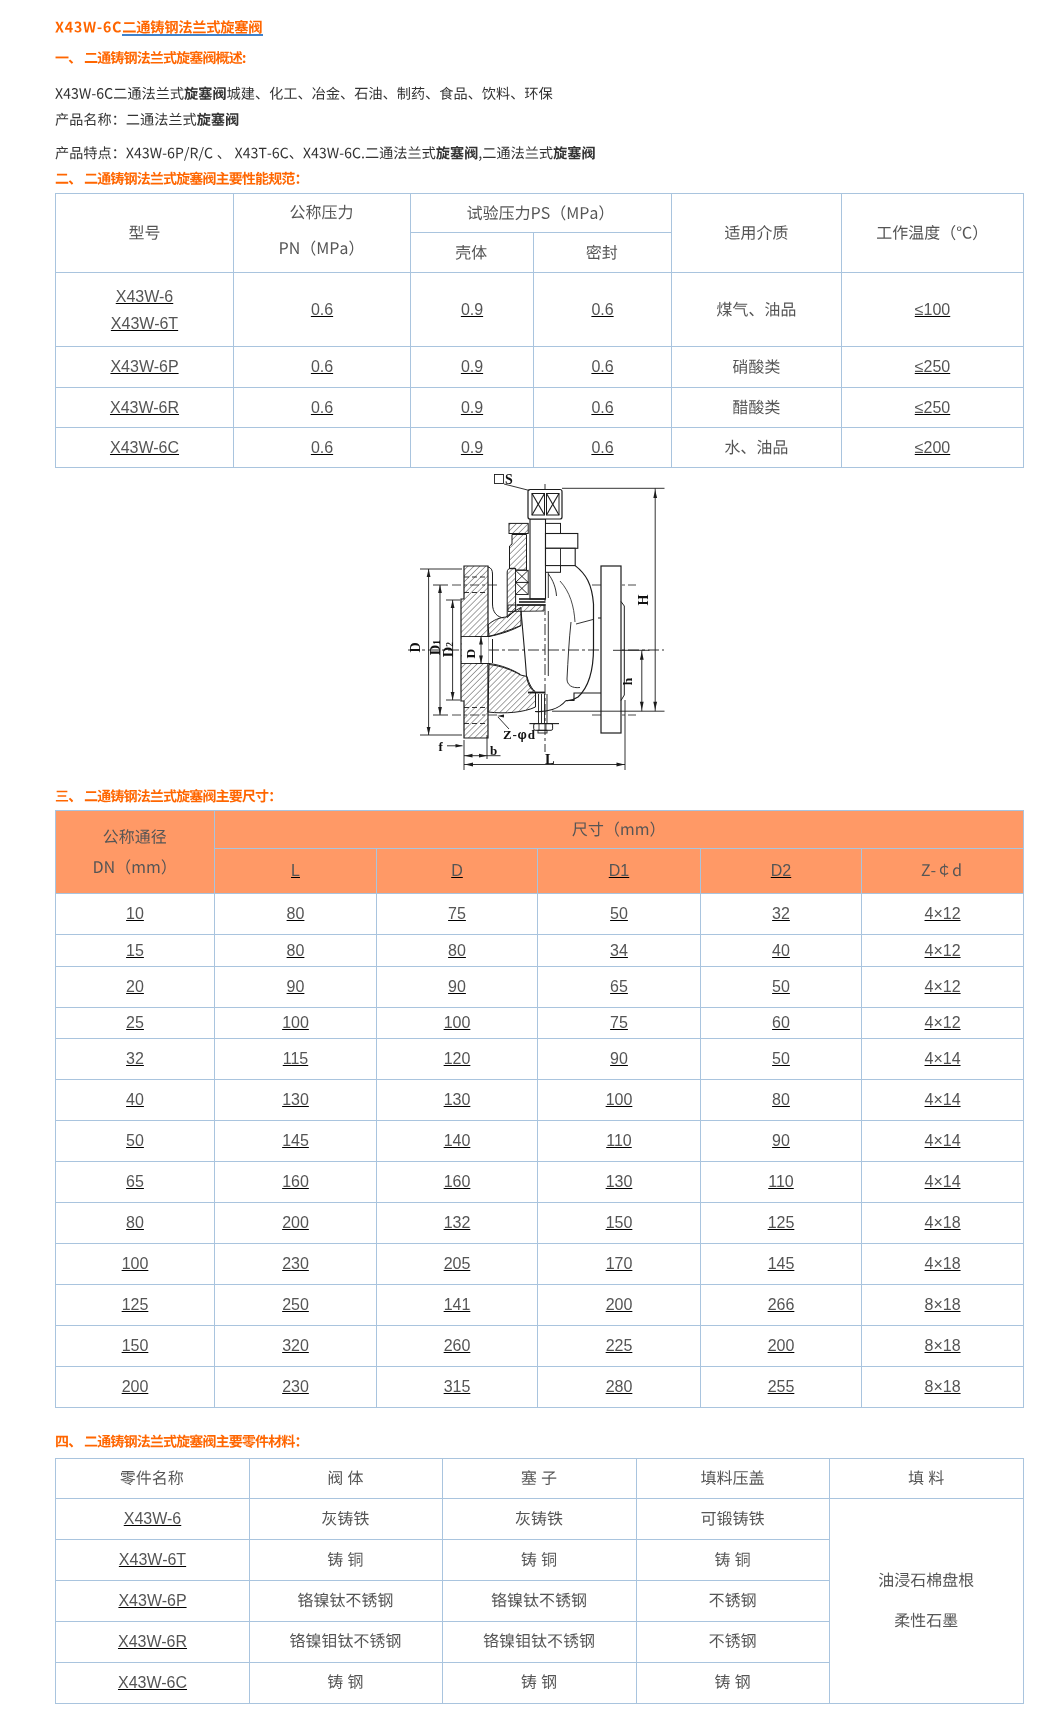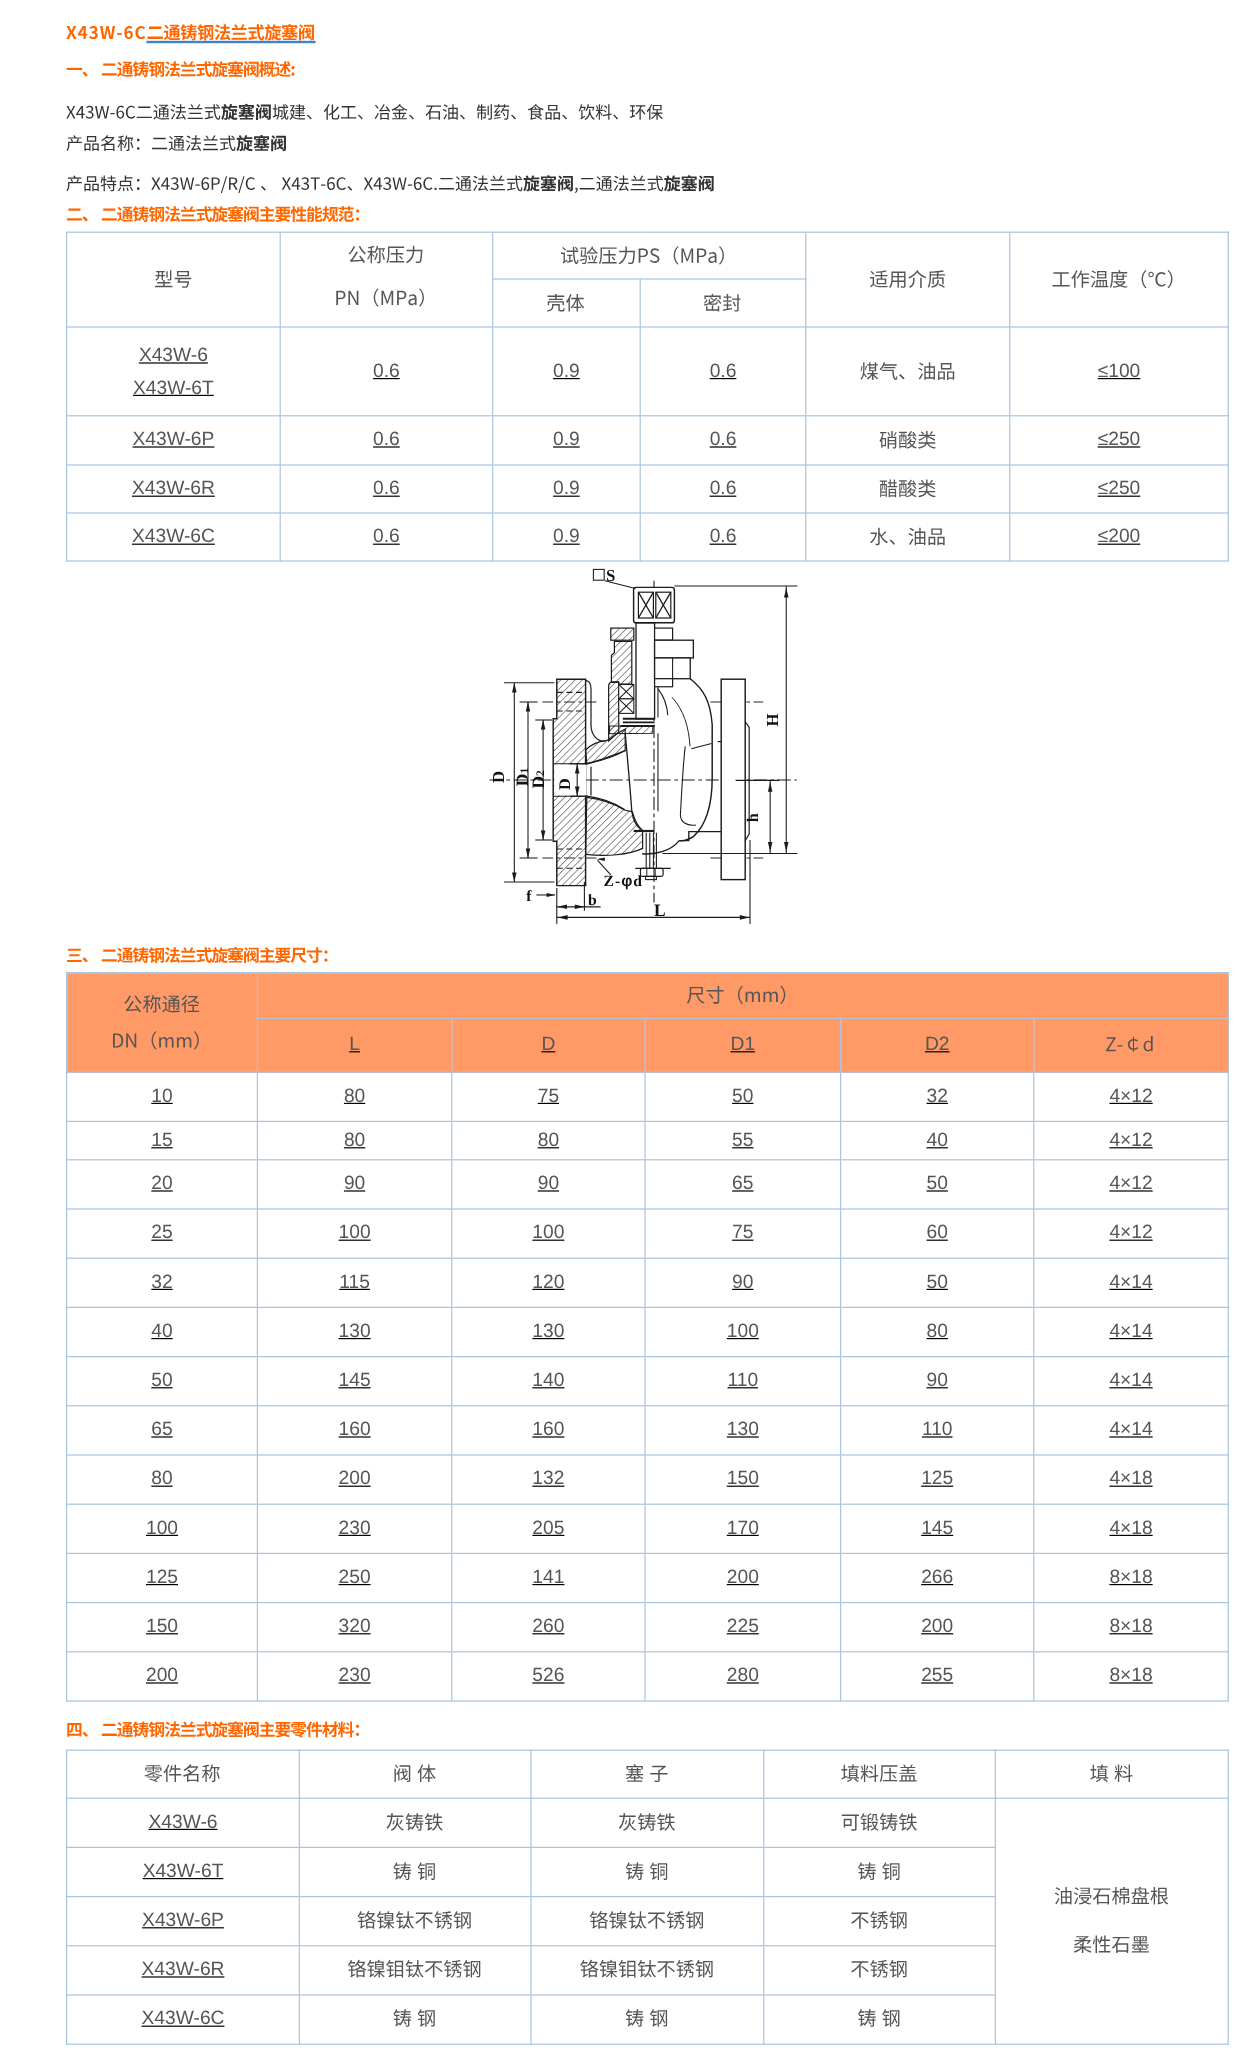--- a/index.html
+++ b/index.html
@@ -95,33 +95,33 @@
         <td>80</td>
         <td>75</td>
         <td>50</td>
         <td>32</td>
         <td>4×12</td>
       </tr>
 <tr style="height:32px">
         <td>15</td>
         <td>80</td>
         <td>80</td>
-        <td>55</td>
+        <td>34</td>
         <td>40</td>
         <td>4×12</td>
       </tr>
 <tr style="height:41px">
         <td>20</td>
         <td>90</td>
         <td>90</td>
         <td>65</td>
         <td>50</td>
         <td>4×12</td>
       </tr>
-<tr style="height:41px">
+<tr style="height:31px">
         <td>25</td>
         <td>100</td>
         <td>100</td>
         <td>75</td>
         <td>60</td>
         <td>4×12</td>
       </tr>
 <tr style="height:41px">
         <td>32</td>
         <td>115</td>
@@ -182,21 +182,21 @@
         <td>150</td>
         <td>320</td>
         <td>260</td>
         <td>225</td>
         <td>200</td>
         <td>8×18</td>
       </tr>
 <tr style="height:41px">
         <td>200</td>
         <td>230</td>
-        <td>526</td>
+        <td>315</td>
         <td>280</td>
         <td>255</td>
         <td>8×18</td>
       </tr>
 </tbody>
   </table>
 
 <table class="tb" style="left:55px;top:1458px;width:968px;">
 <colgroup>
       <col style="width:194px">

